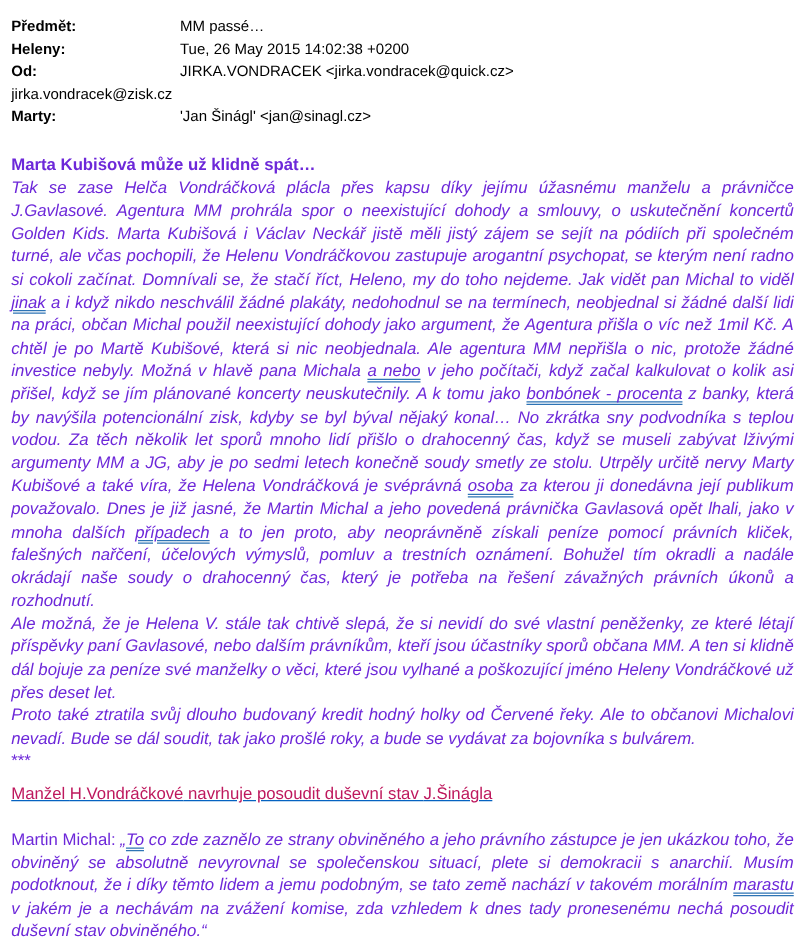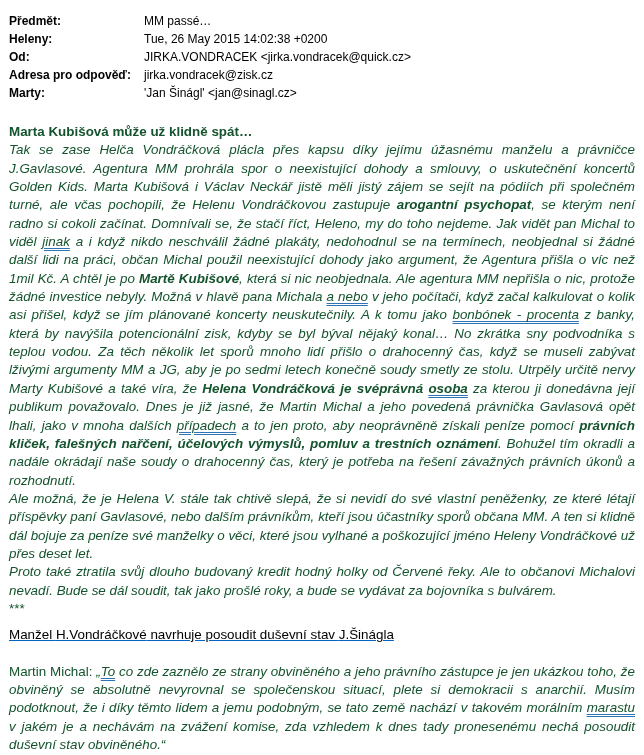--- a/index.html
+++ b/index.html
@@ -7,35 +7,35 @@
   .page {
     width:644px; min-height:755px; background:#ffffff; color:#000;
     font-family:"Liberation Sans","DejaVu Sans",sans-serif;
     padding:11px 9px 10px 9px;
   }
   .headers { margin-top:1px; }
   .hrow { display:grid; grid-template-columns:minmax(135px,max-content) 1fr; font-size:12px; line-height:18px; }
   .hl { font-weight:700; white-space:nowrap; }
   .hv { white-space:nowrap; }
   .body { margin-top:21px; }
-  .para { display:block; font-size:13.4px; line-height:18.35px; color:#14532d; text-align:justify; }
+  .para { display:block; font-size:13.4px; line-height:18.35px; color:#6d28d9; text-align:justify; }
   .para.hd { font-weight:700; font-style:normal; }
   .para.it { font-style:italic; }
-  .b { font-weight:700;margin-top:19px; }
+  .b { font-weight:400;margin-top:19px; }
   .i { font-style:italic; }
   .spell {
     text-decoration-style:wavy;
     text-decoration-color:#e03c31; text-decoration-thickness:1px; text-underline-offset:2px;
   }
   .grammar {
     text-decoration:underline; text-decoration-style:double;
     text-decoration-color:#2e74b5; text-decoration-thickness:1px; text-underline-offset:2px;
   }
   a.para {
-    color:#000000; text-decoration:underline; text-decoration-color:#0563c1;
+    color:#be185d; text-decoration:underline; text-decoration-color:#0563c1;
     margin-top:8px; cursor:pointer; text-align:left;
   }
   .mt { margin-top:18px; }
 </style>
 </head>
 <body>
 
 <div class="page">
   <div class="headers">
       <div class="hrow">
@@ -44,21 +44,20 @@
       </div>
       <div class="hrow">
         <div class="hl">Heleny:</div>
         <div class="hv"><span class="spell">Tue</span><span>, 26 May 2015 14:02:38 +0200</span></div>
       </div>
       <div class="hrow">
         <div class="hl">Od:</div>
         <div class="hv"><span>JIRKA.VONDRACEK &lt;jirka.vondracek@quick.cz&gt;</span></div>
       </div>
       <div class="hrow">
-        <div class="hl">Adresa pro odpověď:</div>
         <div class="hv"><span>jirka.vondracek@zisk.cz</span></div>
       </div>
       <div class="hrow">
         <div class="hl">Marty:</div>
         <div class="hv"><span>'Jan Šinágl' &lt;jan@sinagl.cz&gt;</span></div>
       </div>
     </div>
   <div class="body">
       <p class="para hd"><span>Marta Kubišová může už klidně spát…</span></p>
       <p class="para it"><span>Tak se zase Helča Vondráčková plácla přes kapsu díky jejímu úžasnému manželu a právničce </span><span class="spell">J.Gavlasové.</span><span> Agentura MM prohrála spor o neexistující dohody a smlouvy, o uskutečnění koncertů </span><span class="spell">Golden Kids</span><span>. Marta Kubišová i Václav Neckář jistě měli jistý zájem se sejít na pódiích při společném turné, ale včas pochopili, že Helenu Vondráčkovou zastupuje </span><span class="b">arogantní psychopat</span><span>, se kterým není radno si cokoli začínat. Domnívali se, že stačí říct, Heleno, my do toho nejdeme. Jak vidět pan Michal to viděl </span><span class="grammar">jinak</span><span> a i když nikdo neschválil žádné plakáty, nedohodnul se na termínech, neobjednal si žádné další lidi na práci, občan Michal použil neexistující dohody jako argument, že Agentura přišla o víc než 1mil Kč. A chtěl je po </span><span class="b">Martě Kubišové</span><span>, která si nic neobjednala. Ale agentura MM nepřišla o nic, protože žádné investice nebyly. Možná v hlavě pana Michala </span><span class="grammar">a nebo</span><span> v jeho počítači, když začal kalkulovat o kolik asi přišel, když se jím plánované koncerty neuskutečnily. A k tomu jako </span><span class="grammar">bonbónek - procenta</span><span> z banky, která by navýšila potencionální zisk, kdyby se byl býval nějaký konal… No zkrátka sny podvodníka s teplou vodou. Za těch několik let sporů mnoho lidí přišlo o drahocenný čas, když se museli zabývat lživými argumenty MM a JG, aby je po sedmi letech konečně soudy smetly ze stolu. Utrpěly určitě nervy Marty Kubišové a také víra, že </span><span class="b">Helena Vondráčková je svéprávná </span><span class="b grammar">osoba</span><span> za kterou ji donedávna její publikum považovalo. Dnes je již jasné, že Martin Michal a jeho povedená právnička Gavlasová opět lhali, jako v mnoha dalších </span><span class="grammar">případech</span><span> a to jen proto, aby neoprávněně získali peníze pomocí </span><span class="b">právních kliček, falešných nařčení, účelových výmyslů, pomluv a trestních oznámení</span><span>. Bohužel tím okradli a nadále okrádají naše soudy o drahocenný čas, který je potřeba na řešení závažných právních úkonů a rozhodnutí.</span></p>

